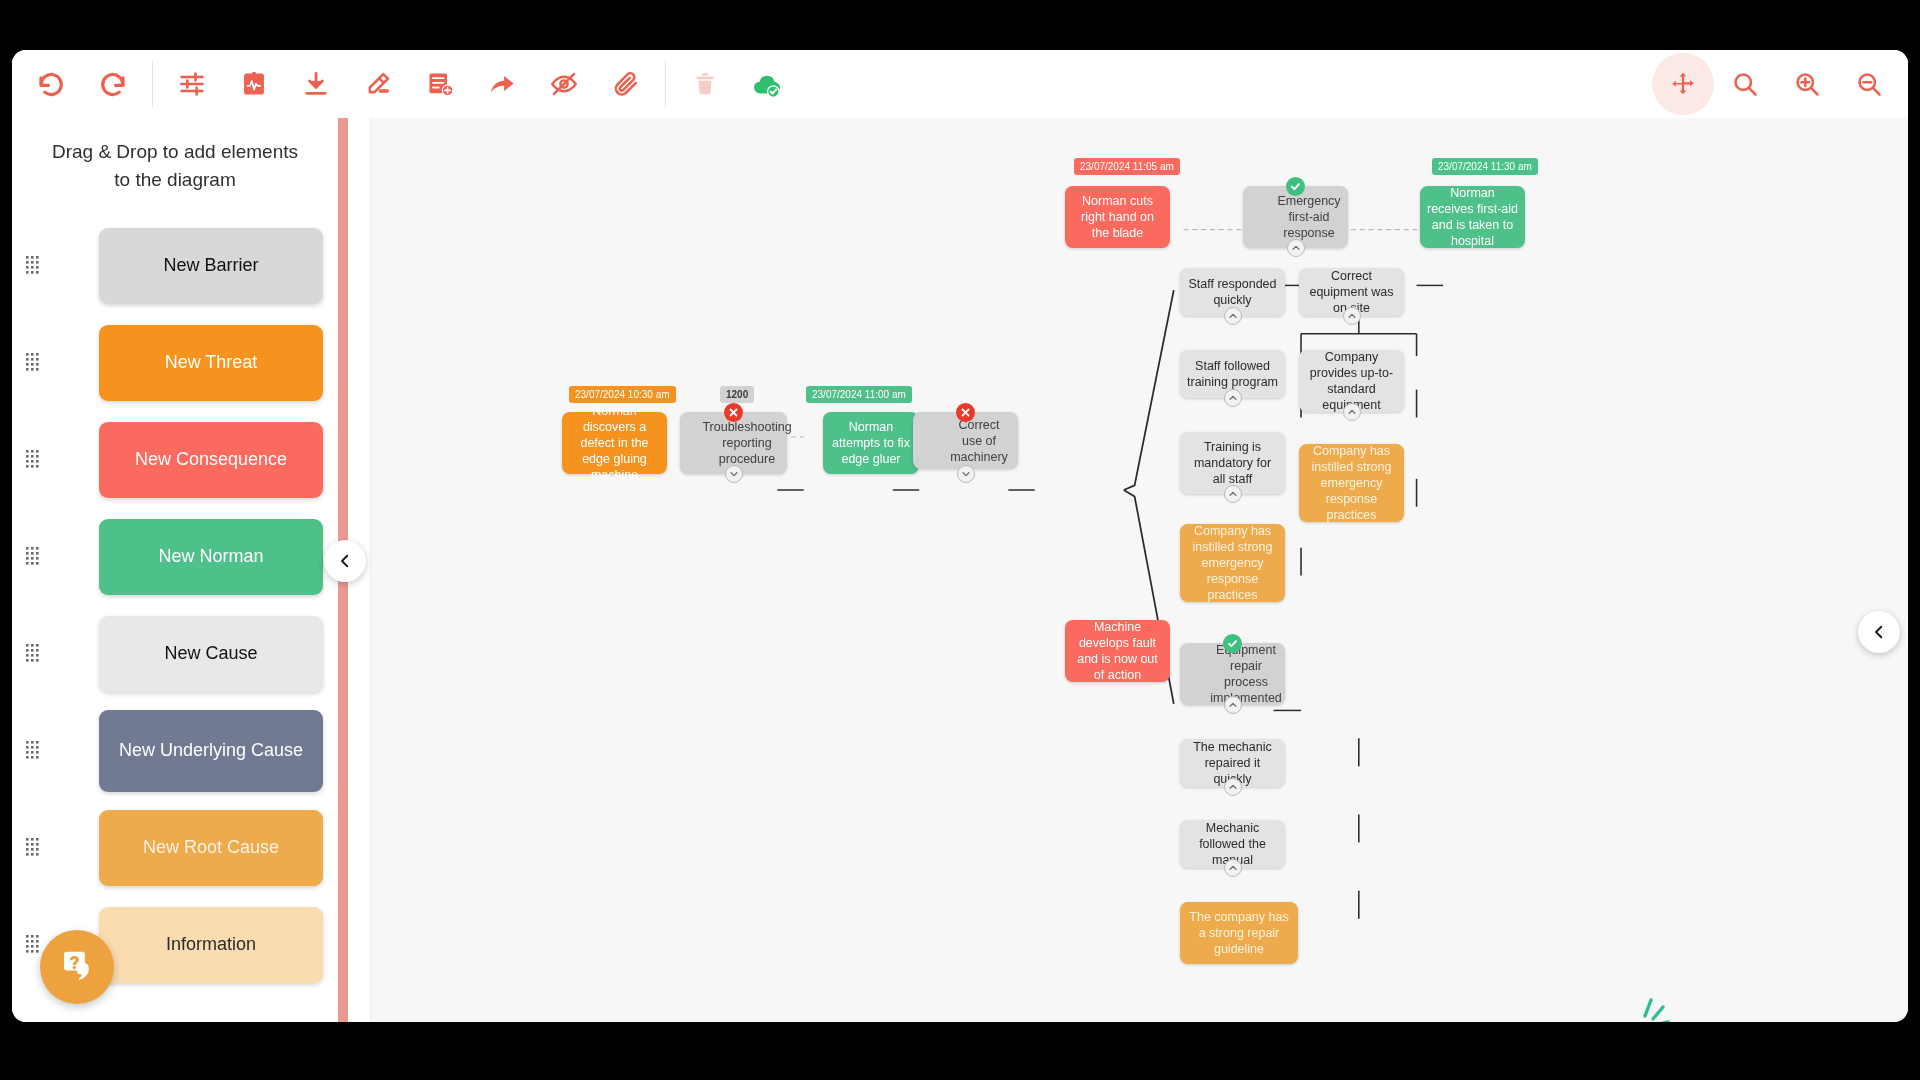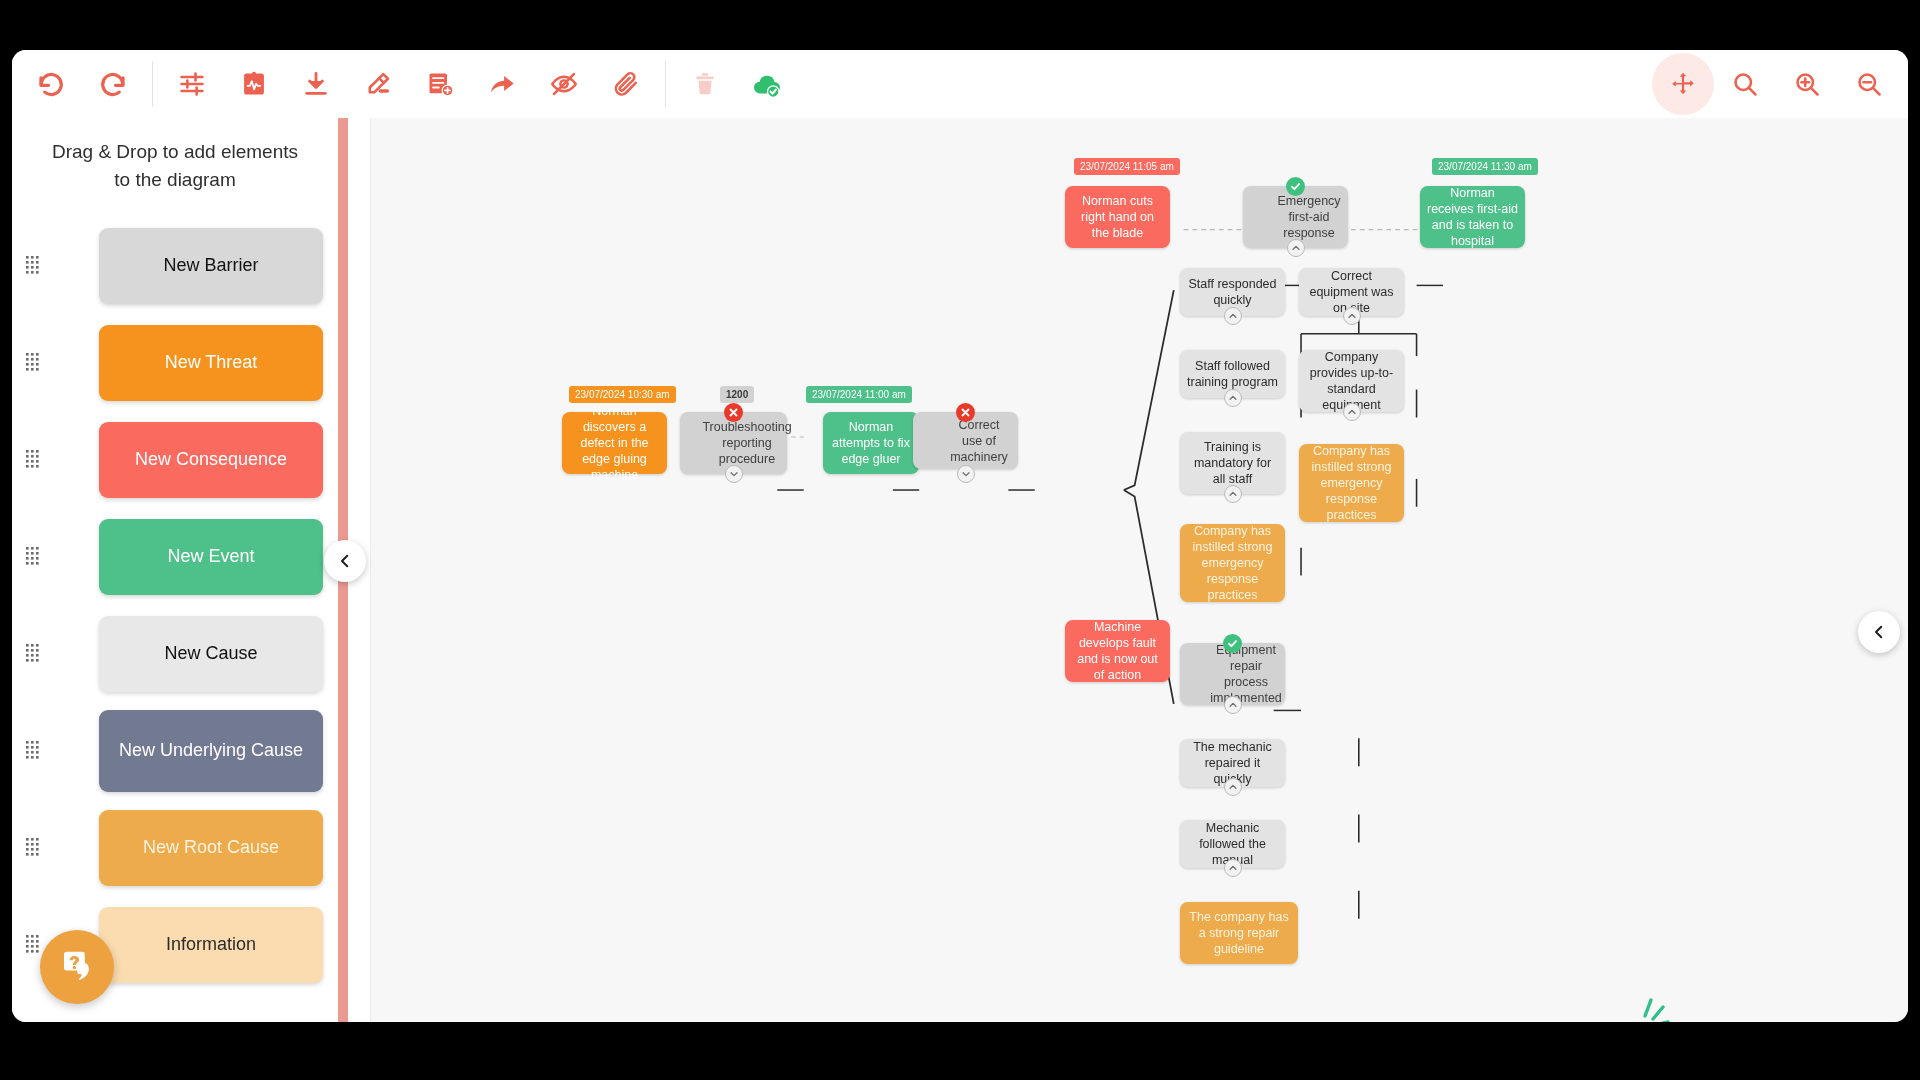--- a/index.html
+++ b/index.html
@@ -480,21 +480,21 @@
                 <rect x="10" y="5" width="2.6" height="2.6" fill="#6b6b6b"></rect>
                 <rect x="0" y="10" width="2.6" height="2.6" fill="#6b6b6b"></rect>
                 <rect x="5" y="10" width="2.6" height="2.6" fill="#6b6b6b"></rect>
                 <rect x="10" y="10" width="2.6" height="2.6" fill="#6b6b6b"></rect>
                 <rect x="0" y="15" width="2.6" height="2.6" fill="#6b6b6b"></rect>
                 <rect x="5" y="15" width="2.6" height="2.6" fill="#6b6b6b"></rect>
                 <rect x="10" y="15" width="2.6" height="2.6" fill="#6b6b6b"></rect>
 </svg>
             </div>
             <div class="pal-chip" style="background: rgb(78, 192, 138); color: rgb(255, 255, 255);">
-              <span>New Event</span>
+              <span>New Norman</span>
             </div>
           </div>
           <div class="pal-row">
             <div class="grip">
               <svg width="16" height="20" viewBox="0 0 16 20">
   <rect x="0" y="0" width="2.6" height="2.6" fill="#6b6b6b"></rect>
                 <rect x="5" y="0" width="2.6" height="2.6" fill="#6b6b6b"></rect>
                 <rect x="10" y="0" width="2.6" height="2.6" fill="#6b6b6b"></rect>
                 <rect x="0" y="5" width="2.6" height="2.6" fill="#6b6b6b"></rect>
                 <rect x="5" y="5" width="2.6" height="2.6" fill="#6b6b6b"></rect>

